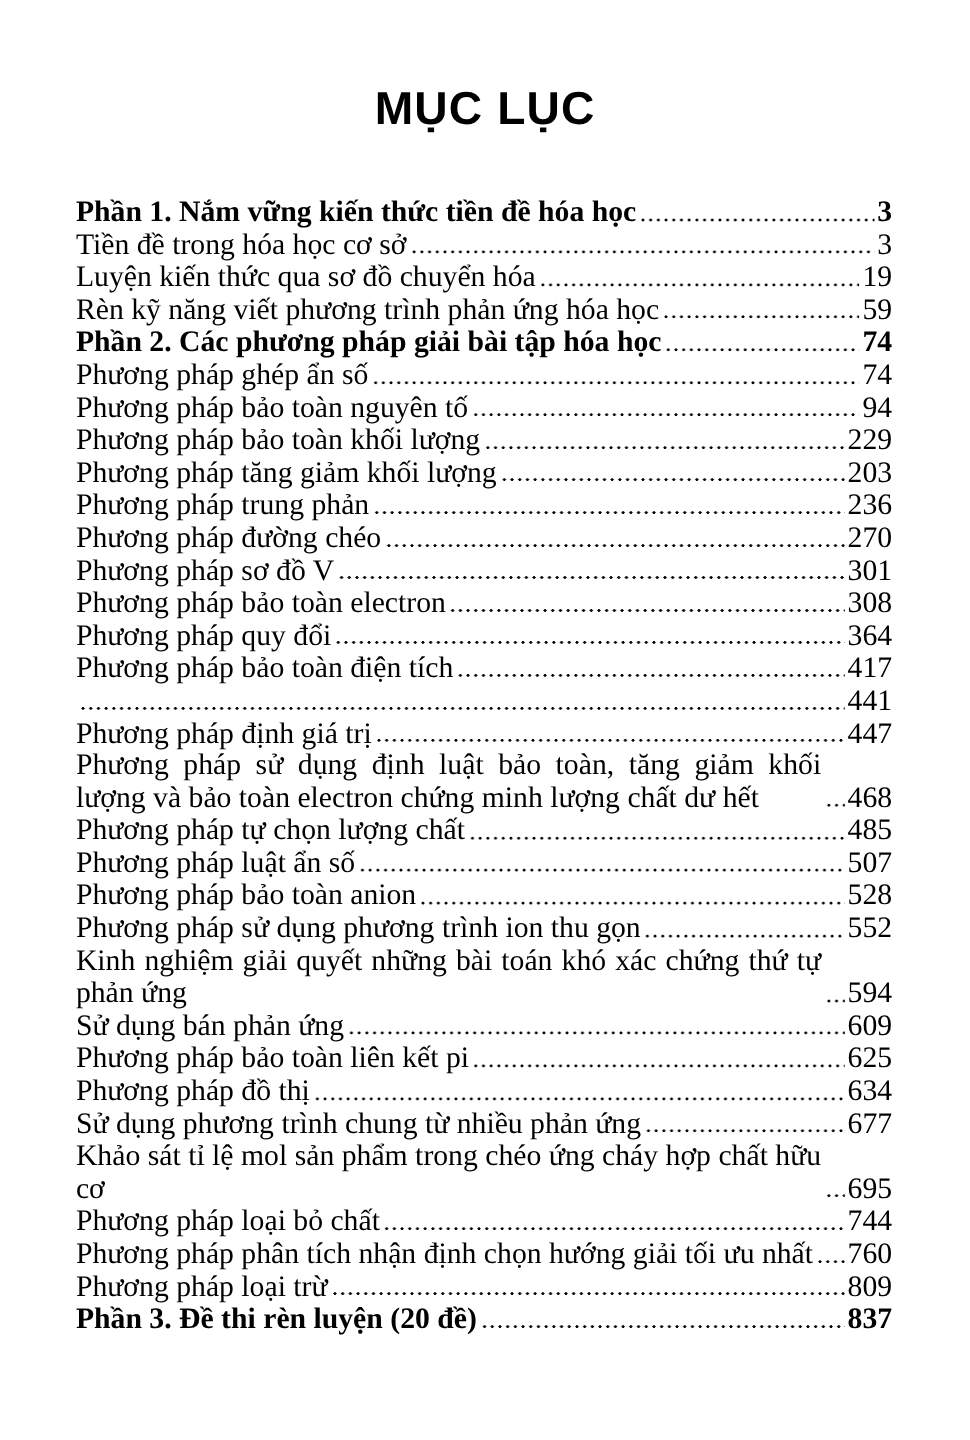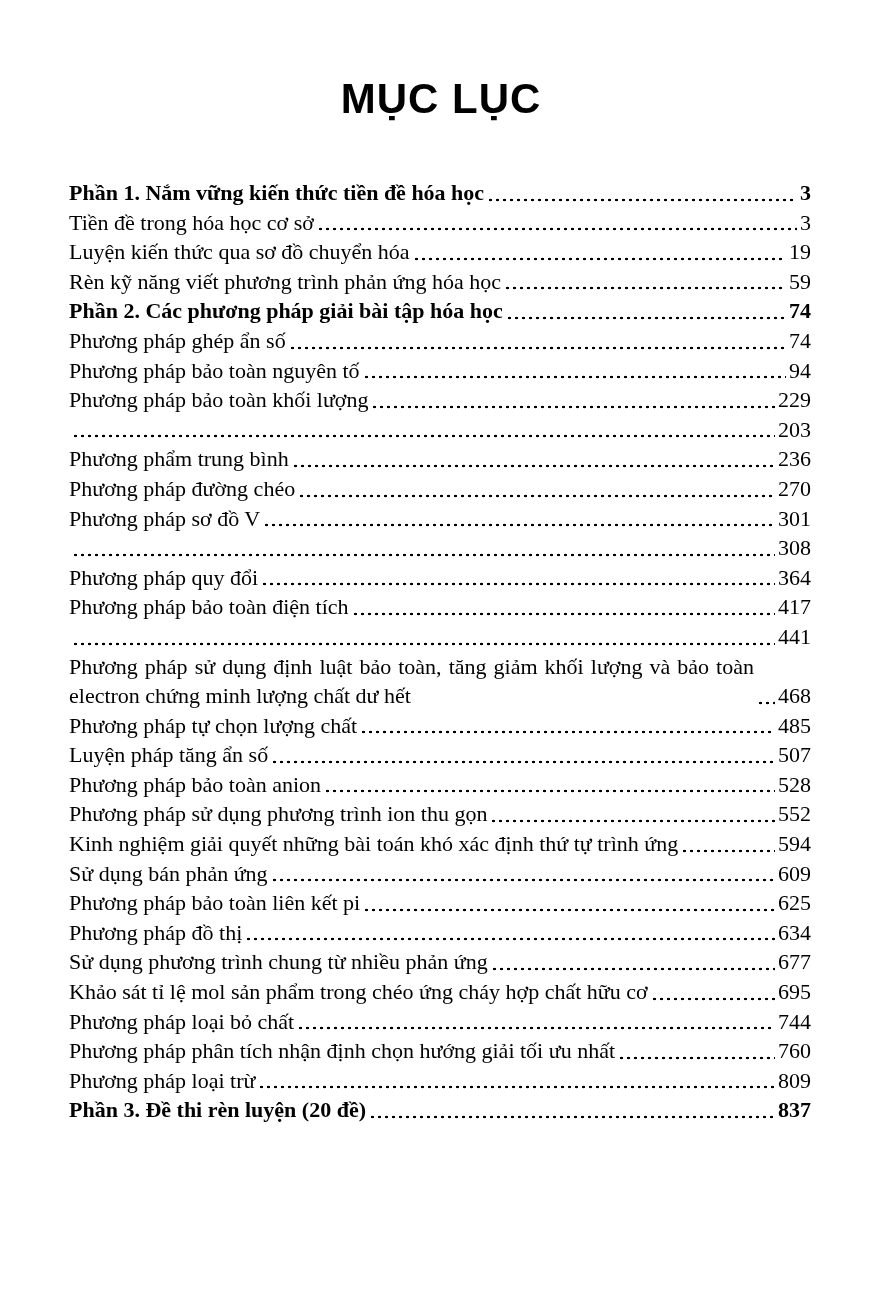--- a/index.html
+++ b/index.html
@@ -30,21 +30,21 @@
     letter-spacing: 1px;
     margin: 0 0 58px 0;
   }
   .toc {
     width: 742px;
     margin-left: 69px;
   }
   .toc-row {
     display: flex;
     align-items: flex-end;
-    font-size: 22px;
+    font-size: 27px;
     line-height: 29.6px;
   }
   .toc-row.bold {
     font-weight: bold;
   }
   .toc-label {
     text-align: justify;
     flex: 0 1 auto;
   }
   .leader {
@@ -103,83 +103,90 @@
     <span class="toc-label">Phương pháp bảo toàn nguyên tố</span>
     <span class="leader"></span>
     <span class="toc-page">94</span>
   </div>
       <div class="toc-row">
     <span class="toc-label">Phương pháp bảo toàn khối lượng</span>
     <span class="leader"></span>
     <span class="toc-page">229</span>
   </div>
       <div class="toc-row">
+    <span class="toc-label">Phương pháp tăng giảm khối lượng</span>
     <span class="leader"></span>
     <span class="toc-page">203</span>
   </div>
       <div class="toc-row">
-    <span class="toc-label">Phương phẩm trung bình</span>
+    <span class="toc-label">Phương pháp trung phản</span>
     <span class="leader"></span>
     <span class="toc-page">236</span>
   </div>
       <div class="toc-row">
     <span class="toc-label">Phương pháp đường chéo</span>
     <span class="leader"></span>
     <span class="toc-page">270</span>
   </div>
       <div class="toc-row">
     <span class="toc-label">Phương pháp sơ đồ V</span>
     <span class="leader"></span>
     <span class="toc-page">301</span>
   </div>
       <div class="toc-row">
+    <span class="toc-label">Phương pháp bảo toàn electron</span>
     <span class="leader"></span>
     <span class="toc-page">308</span>
   </div>
       <div class="toc-row">
     <span class="toc-label">Phương pháp quy đổi</span>
     <span class="leader"></span>
     <span class="toc-page">364</span>
   </div>
       <div class="toc-row">
     <span class="toc-label">Phương pháp bảo toàn điện tích</span>
     <span class="leader"></span>
     <span class="toc-page">417</span>
   </div>
       <div class="toc-row">
     <span class="leader"></span>
     <span class="toc-page">441</span>
   </div>
       <div class="toc-row">
+    <span class="toc-label">Phương pháp định giá trị</span>
+    <span class="leader"></span>
+    <span class="toc-page">447</span>
+  </div>
+      <div class="toc-row">
     <span class="toc-label">Phương pháp sử dụng định luật bảo toàn, tăng giảm khối lượng và bảo toàn electron chứng minh lượng chất dư hết</span>
     <span class="leader"></span>
     <span class="toc-page">468</span>
   </div>
       <div class="toc-row">
     <span class="toc-label">Phương pháp tự chọn lượng chất</span>
     <span class="leader"></span>
     <span class="toc-page">485</span>
   </div>
       <div class="toc-row">
-    <span class="toc-label">Luyện pháp tăng ẩn số</span>
+    <span class="toc-label">Phương pháp luật ẩn số</span>
     <span class="leader"></span>
     <span class="toc-page">507</span>
   </div>
       <div class="toc-row">
     <span class="toc-label">Phương pháp bảo toàn anion</span>
     <span class="leader"></span>
     <span class="toc-page">528</span>
   </div>
       <div class="toc-row">
     <span class="toc-label">Phương pháp sử dụng phương trình ion thu gọn</span>
     <span class="leader"></span>
     <span class="toc-page">552</span>
   </div>
       <div class="toc-row">
-    <span class="toc-label">Kinh nghiệm giải quyết những bài toán khó xác định thứ tự trình ứng</span>
+    <span class="toc-label">Kinh nghiệm giải quyết những bài toán khó xác chứng thứ tự phản ứng</span>
     <span class="leader"></span>
     <span class="toc-page">594</span>
   </div>
       <div class="toc-row">
     <span class="toc-label">Sử dụng bán phản ứng</span>
     <span class="leader"></span>
     <span class="toc-page">609</span>
   </div>
       <div class="toc-row">
     <span class="toc-label">Phương pháp bảo toàn liên kết pi</span>

